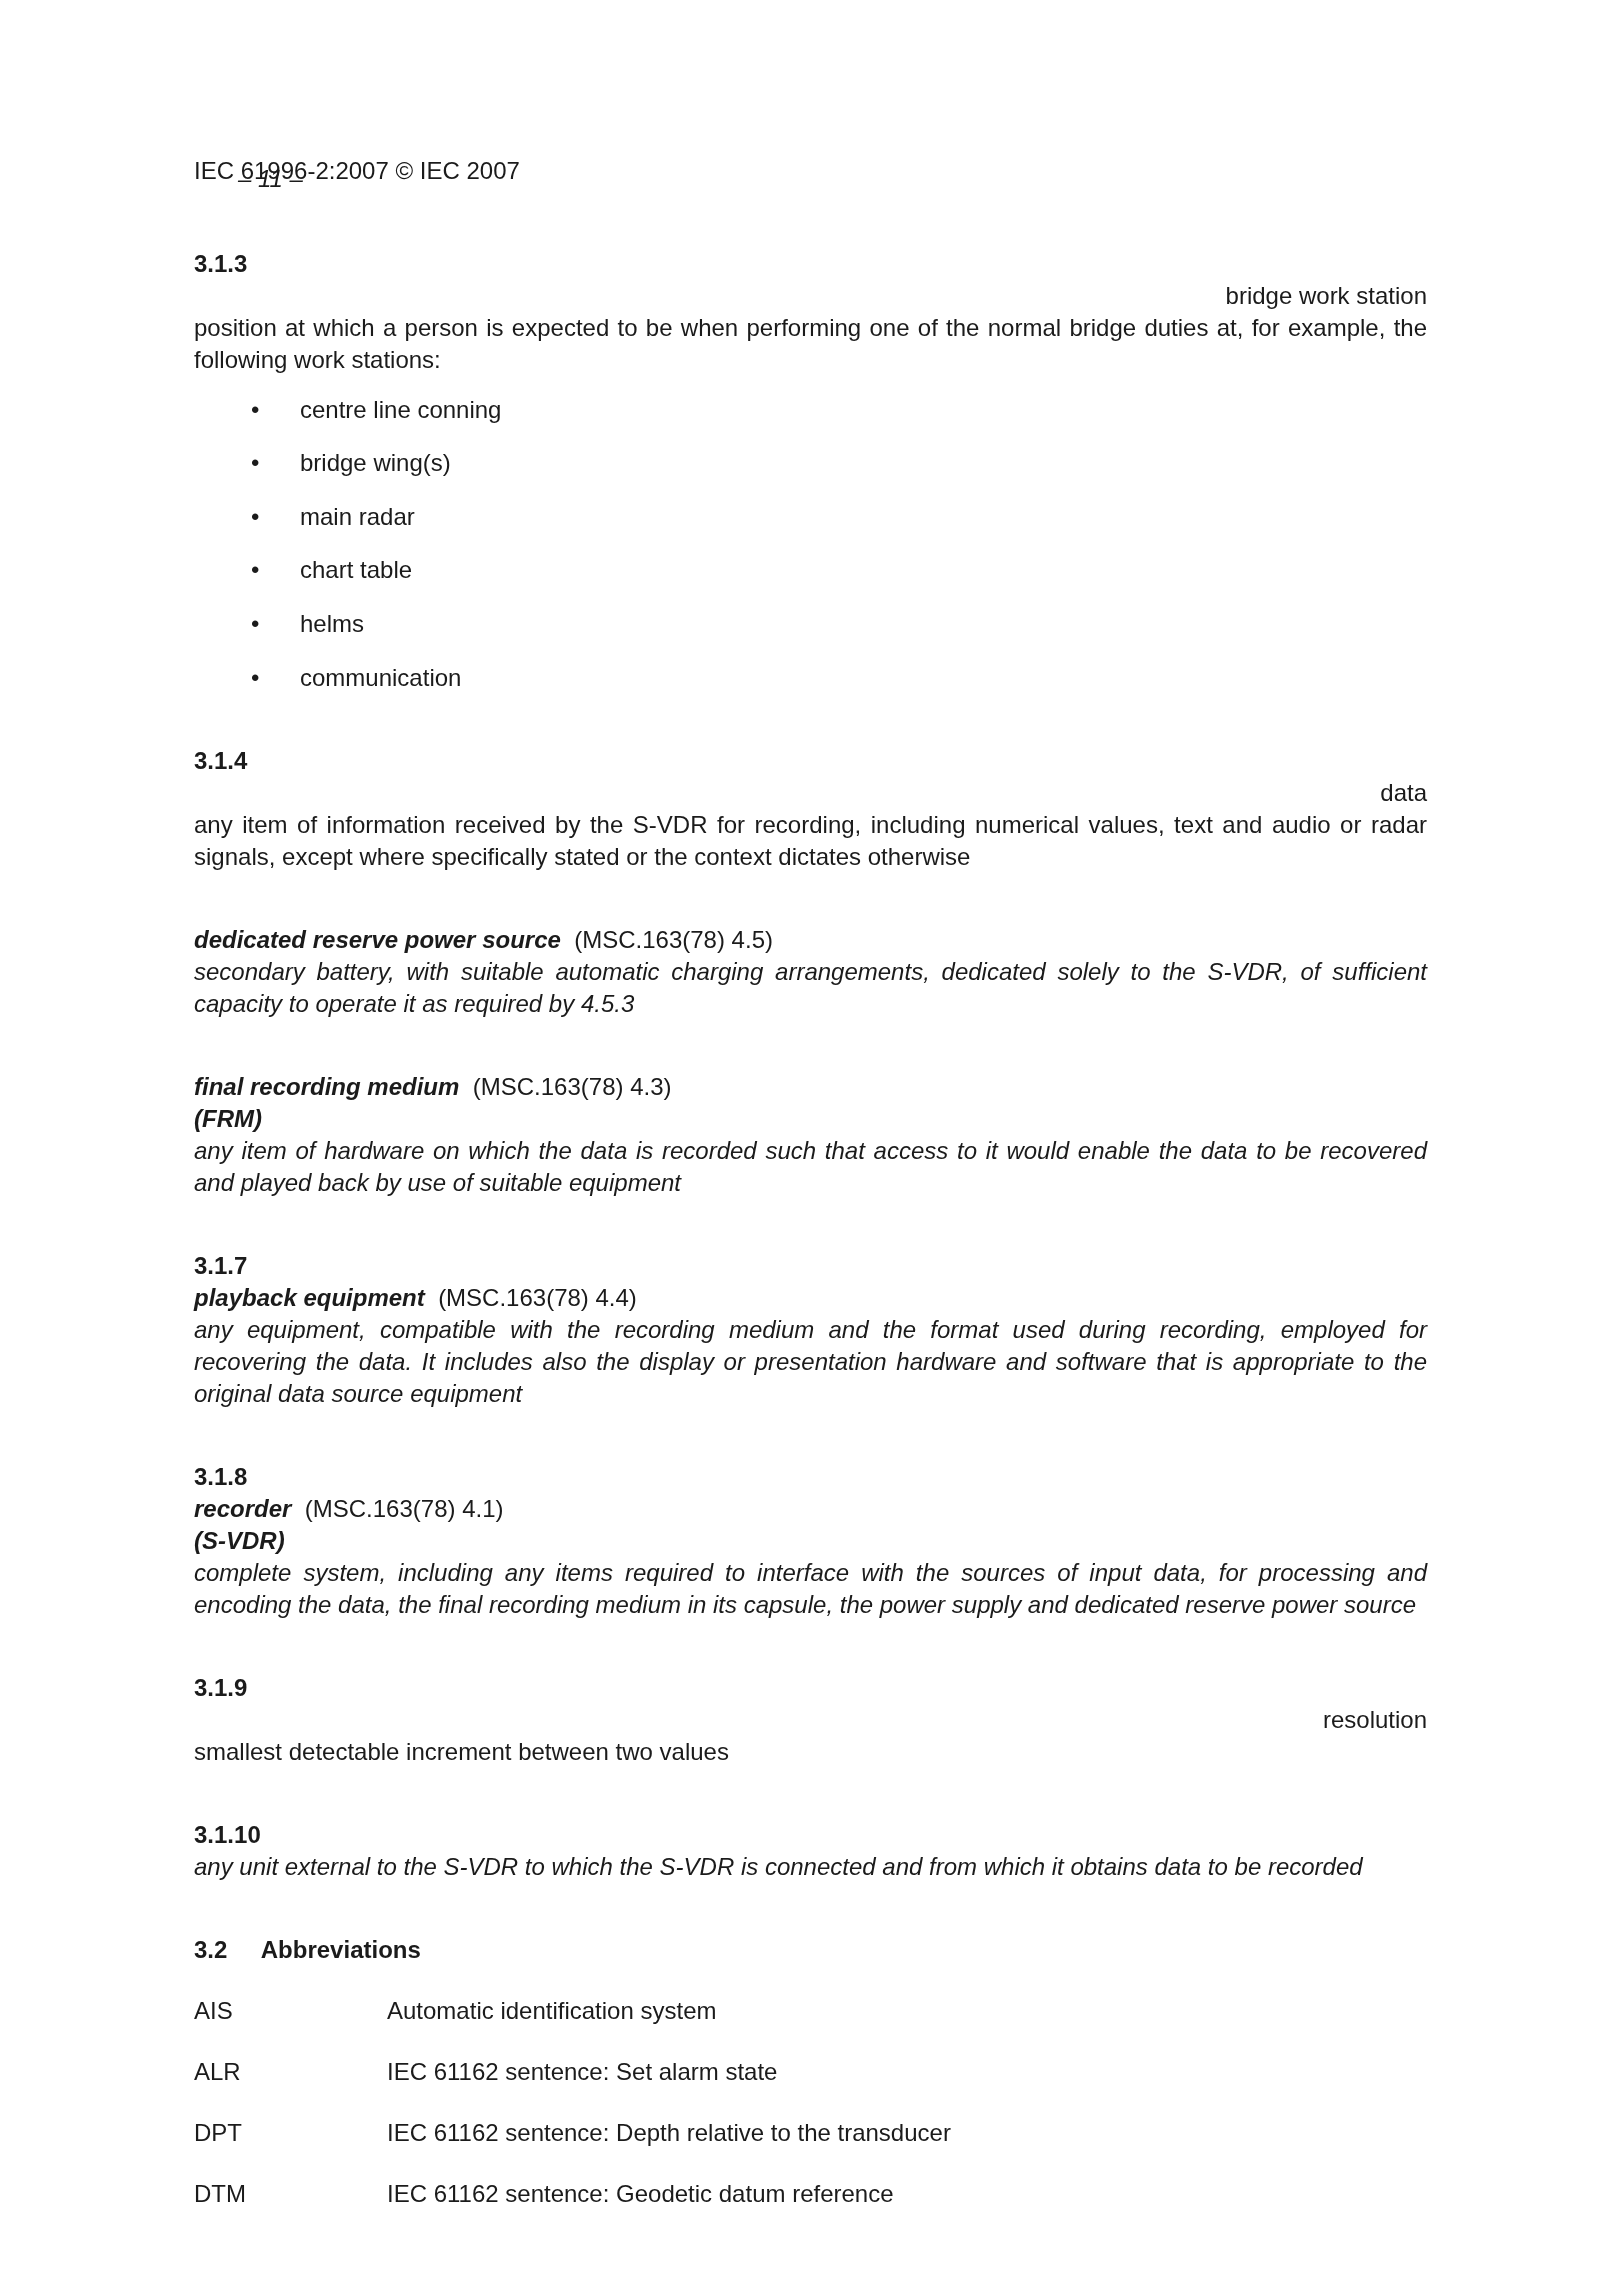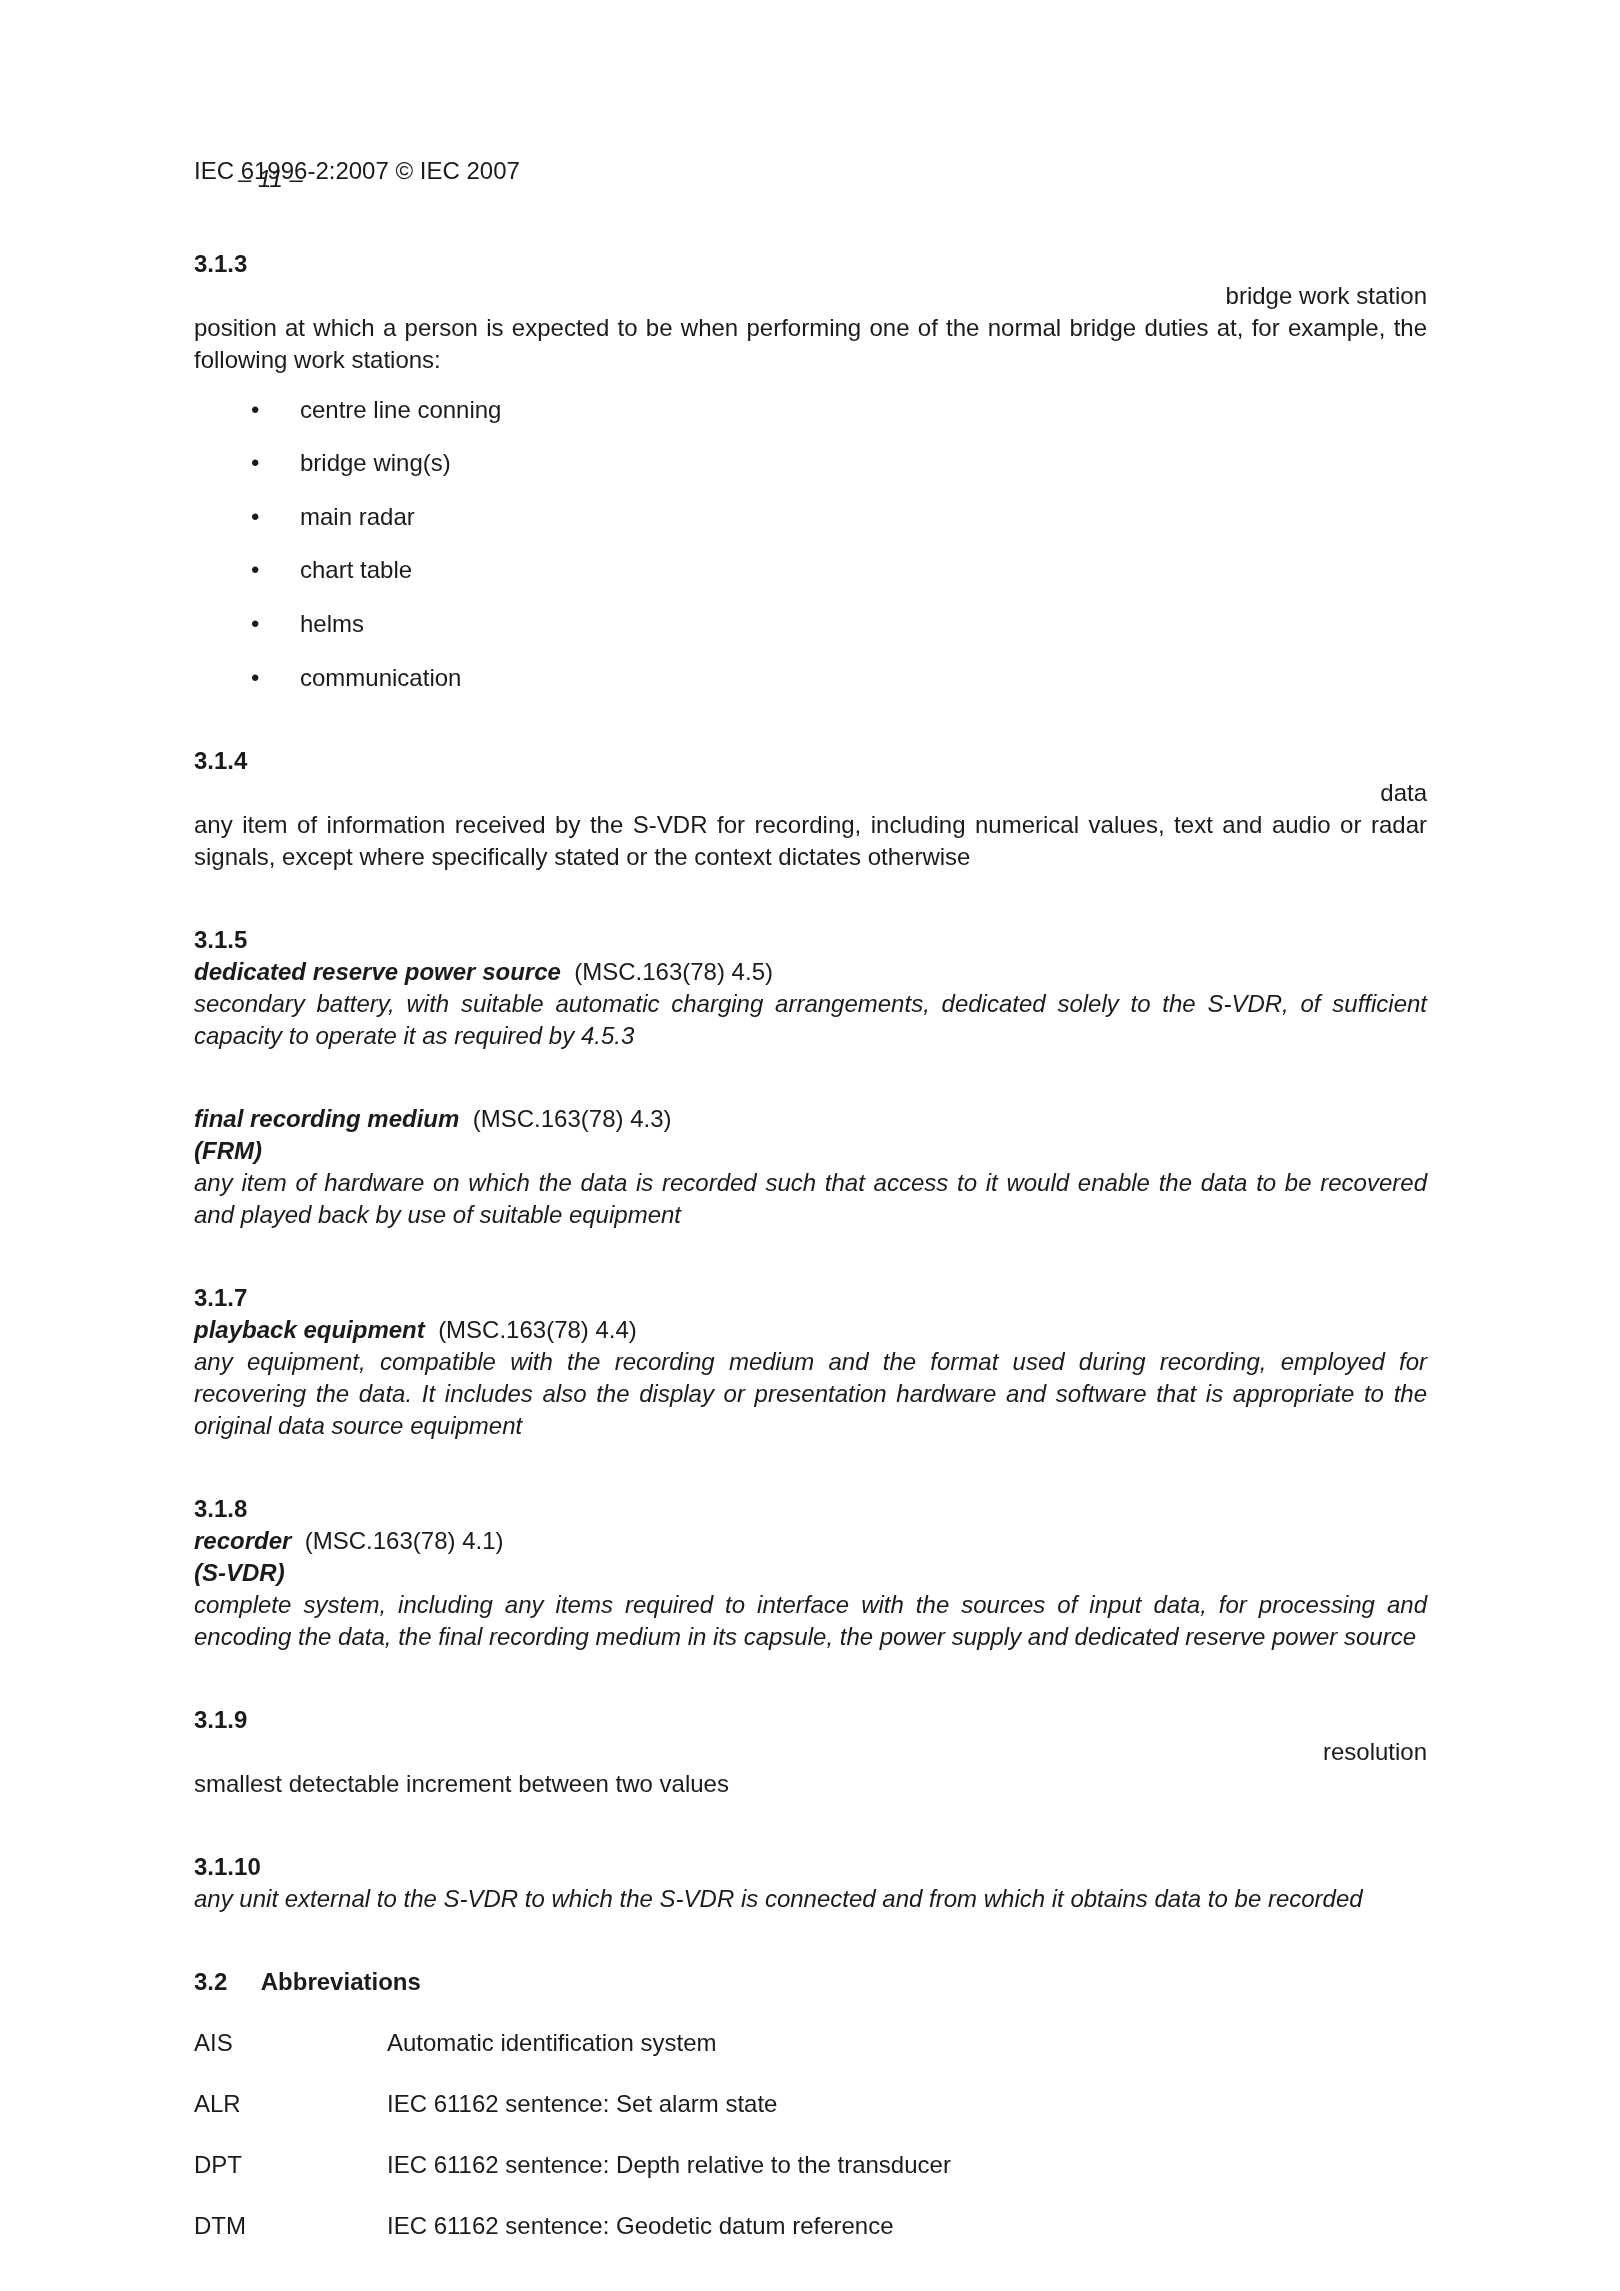--- a/index.html
+++ b/index.html
@@ -91,21 +91,20 @@
     </div>
   </div>
 
   <div class="section">
     <div class="sec-number">3.1.4</div>
     <div class="term">data</div>
     <div class="body-text">any item of information received by the S-VDR for recording, including numerical values, text and audio or radar signals, except where specifically stated or the context dictates otherwise</div>
   </div>
 
   <div class="section">
-    <div class="sec-number">3.1.5</div>
     <div>
       <span class="term-italic">dedicated reserve power source</span>
       <span class="ref">(MSC.163(78) 4.5)</span>
     </div>
     <div class="body-italic">secondary battery, with suitable automatic charging arrangements, dedicated solely to the S-VDR, of sufficient capacity to operate it as required by 4.5.3</div>
   </div>
 
   <div class="section">
     <div>
       <span class="term-italic">final recording medium</span>

